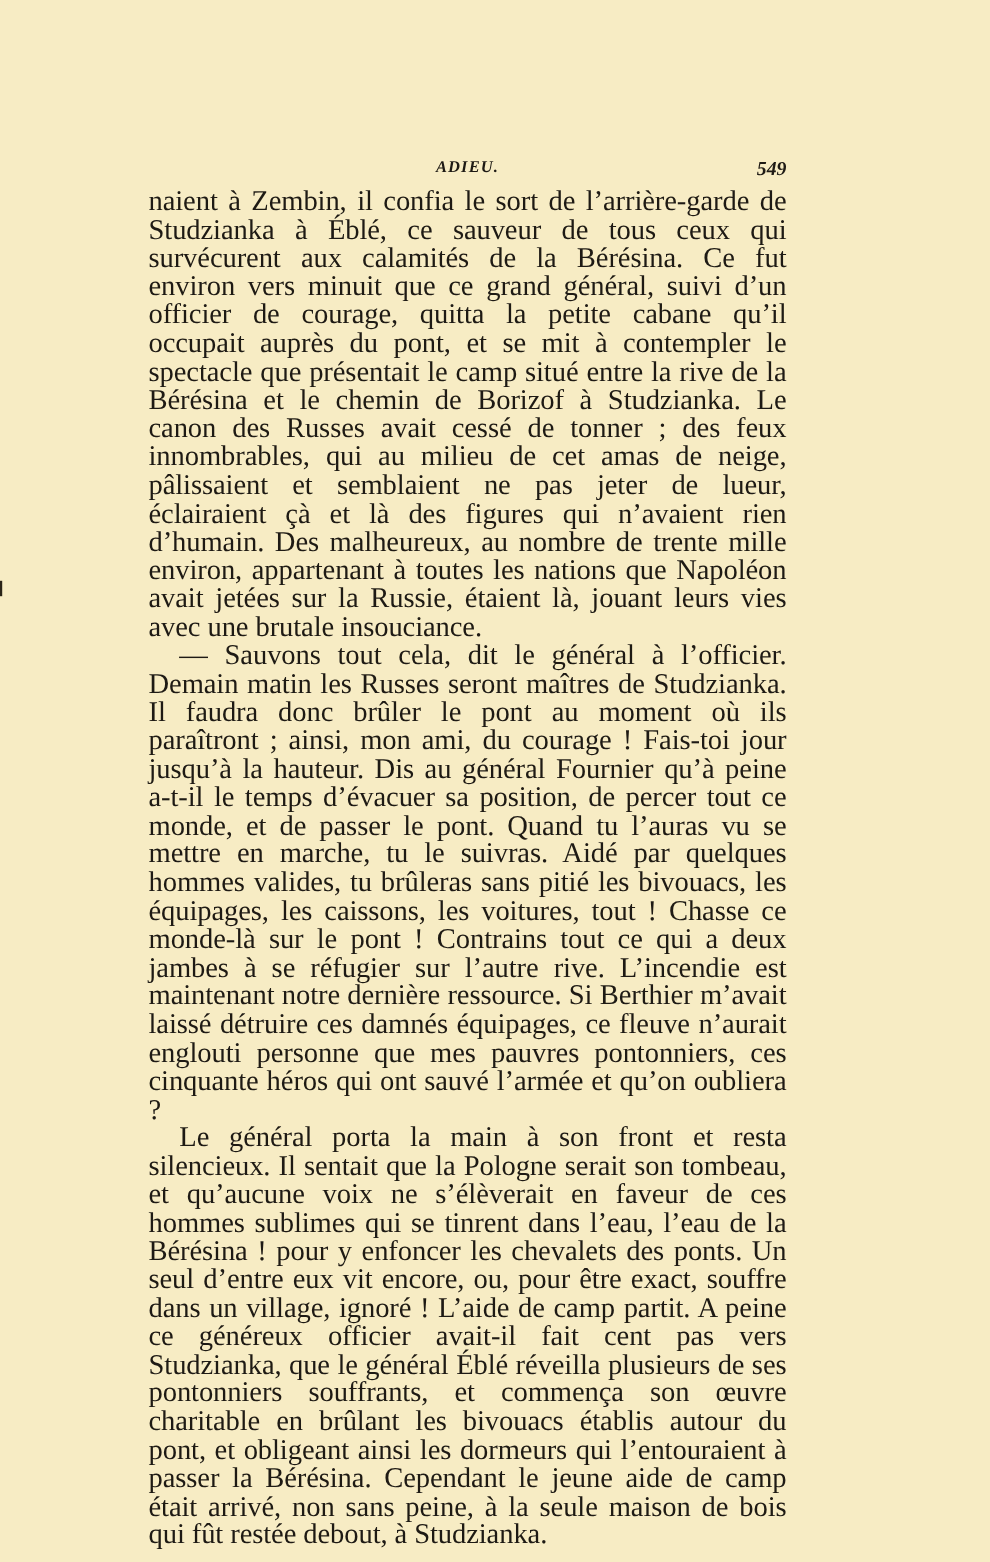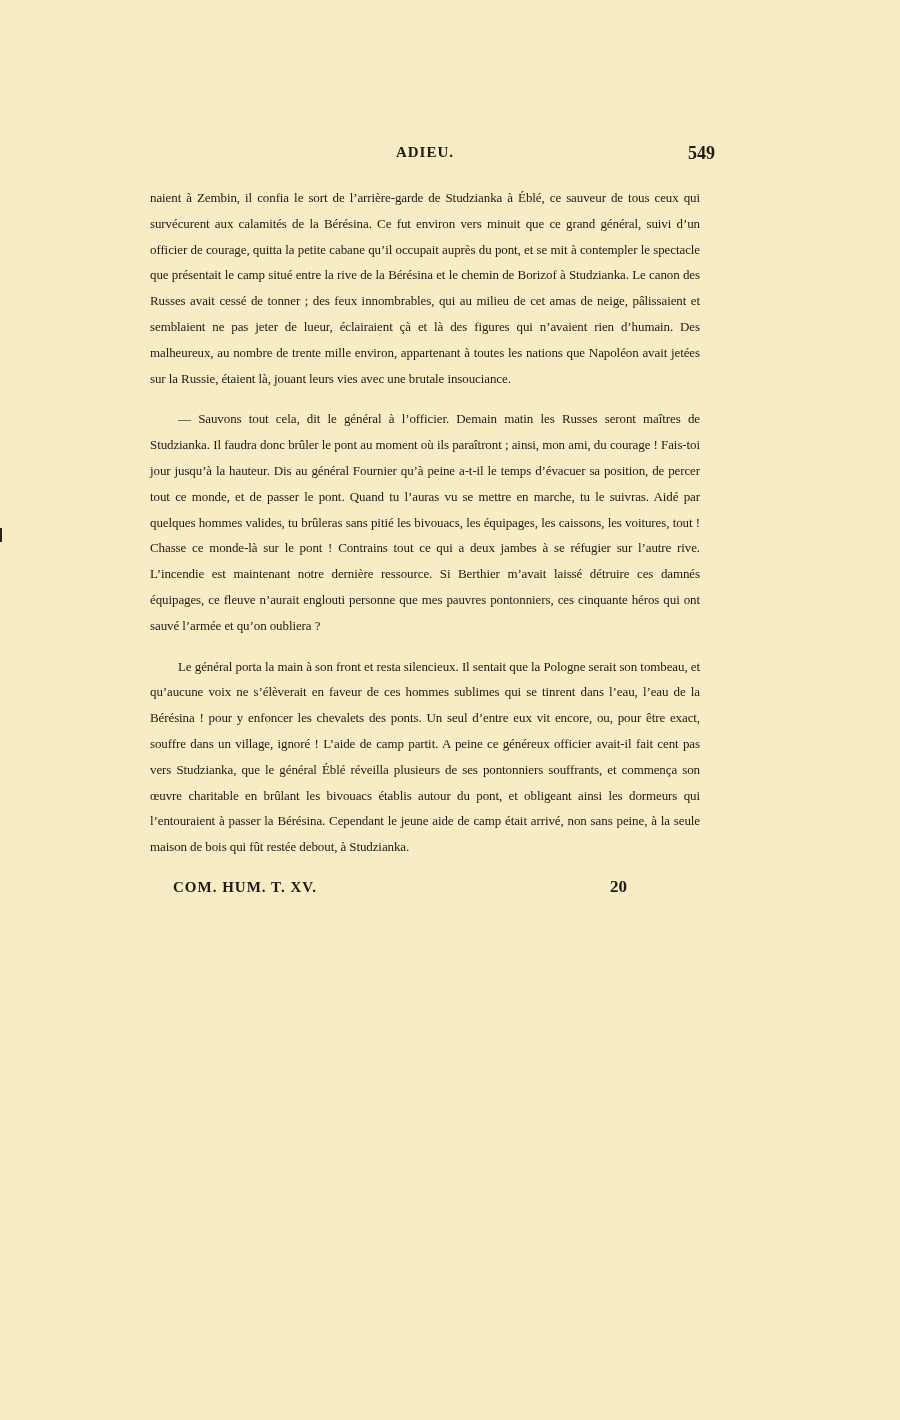--- a/index.html
+++ b/index.html
@@ -14,34 +14,35 @@
   .page {
     position: absolute;
     left: 135px; top: 138px;
     width: 580px;
   }
   .running-head {
     position: relative;
     height: 32px;
     font-weight: bold;
     font-size: 17px;
+    font-style: italic;
   }
   .running-head .title {
     position: absolute; left: 0; right: 0; top: 6px;
     text-align: center;
     letter-spacing: 1px;
     font-size: 15px;
   }
   .running-head .folio {
     position: absolute; right: 0; top: 5px;
     font-size: 18px;
   }
   .body-text p {
-    margin: 15px;
-    font-size: 13px;
+    margin: 0;
+    font-size: 26px;
     line-height: 25.8px;
     text-align: justify;
     letter-spacing: -0.1px;
   }
   .body-text p.indent { text-indent: 28px; }
   .footer {
     position: relative;
     height: 30px;
     margin-top: 10px;
     font-weight: bold;

